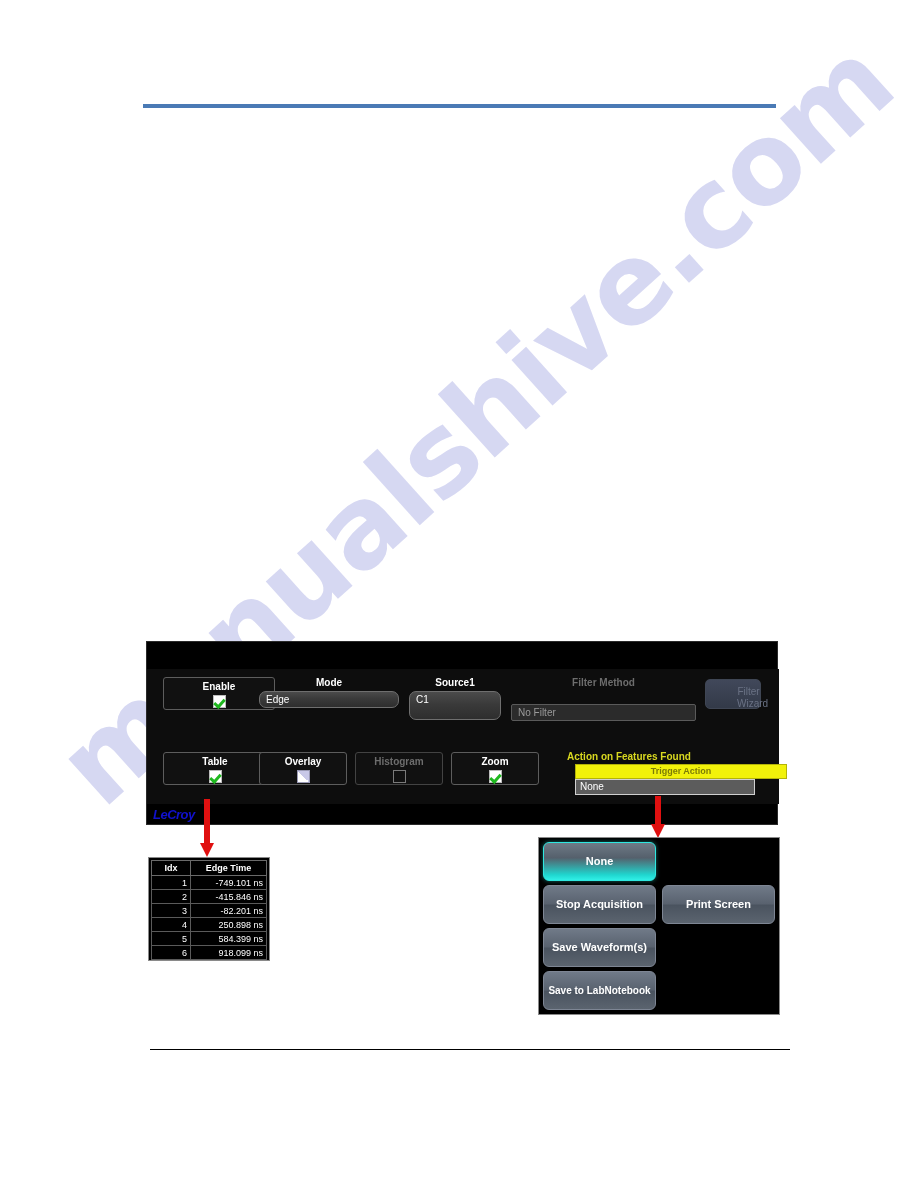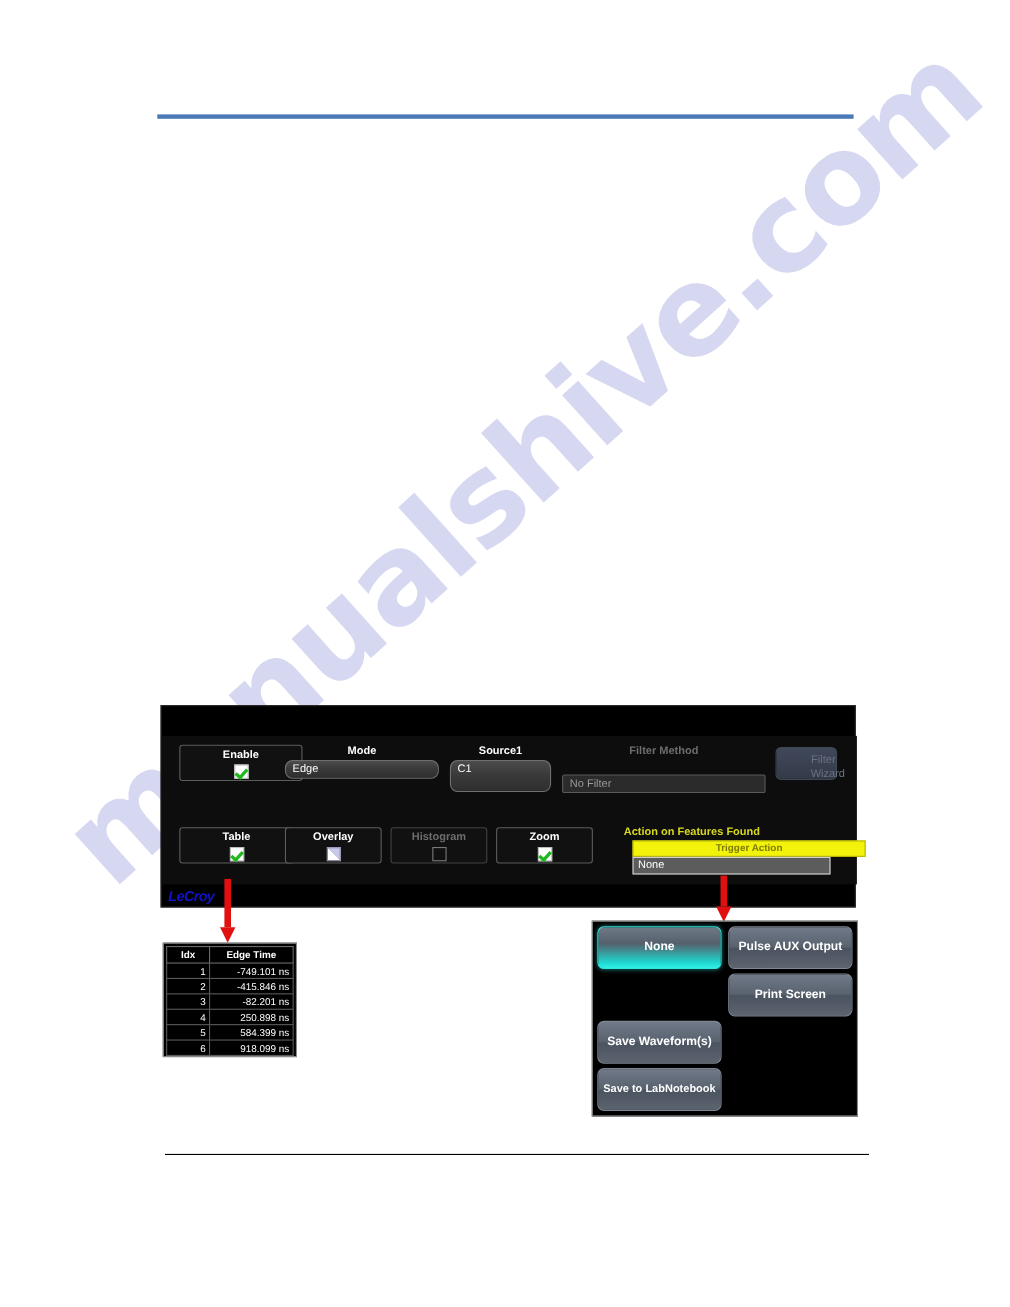--- a/index.html
+++ b/index.html
@@ -460,17 +460,17 @@
       <tr>
         <td class="idx">6</td>
         <td class="val">918.099 ns</td>
       </tr>
     </tbody>
   </table>
 </div>
 
 <div class="actions-panel">
   <div class="act-btn selected" style="left:4px;  top:4px;">None</div>
-  <div class="act-btn" style="left:123px; top:4px;">Pulse AUX Output</div>
+  <div class="act-btn" style="left:4px;  top:47px;">Stop Acquisition</div>
   <div class="act-btn" style="left:123px; top:47px;">Print Screen</div>
   <div class="act-btn" style="left:4px;  top:90px;">Save Waveform(s)</div>
   <div class="act-btn small-text" style="left:4px;  top:133px;">Save to LabNotebook</div>
 </div>
 
 </body></html>

